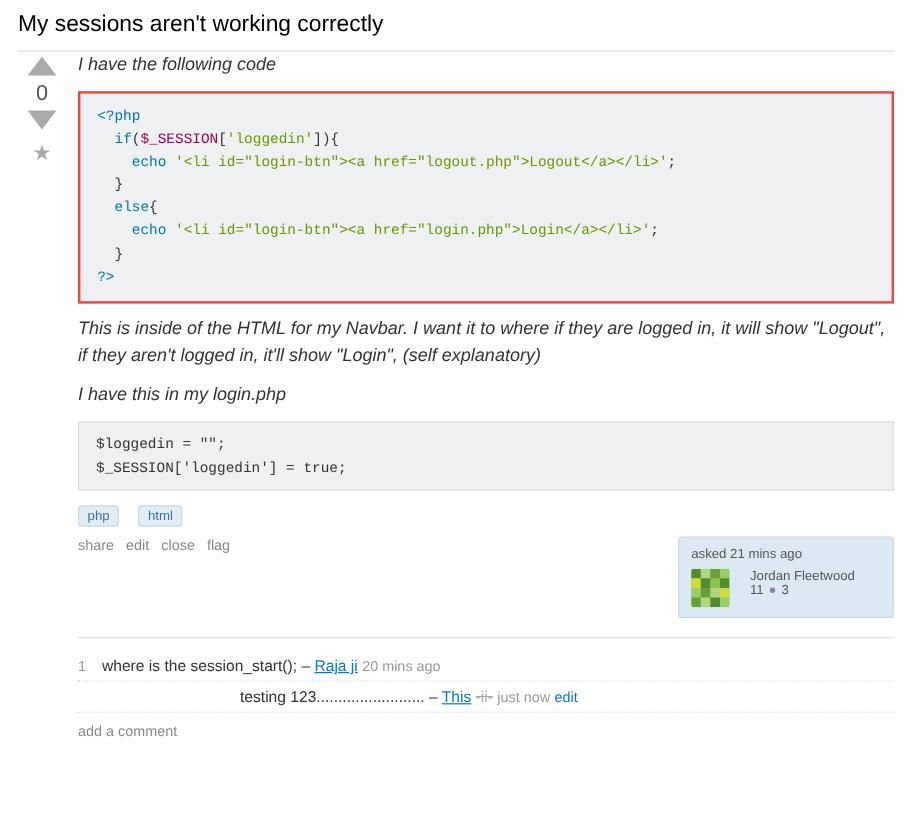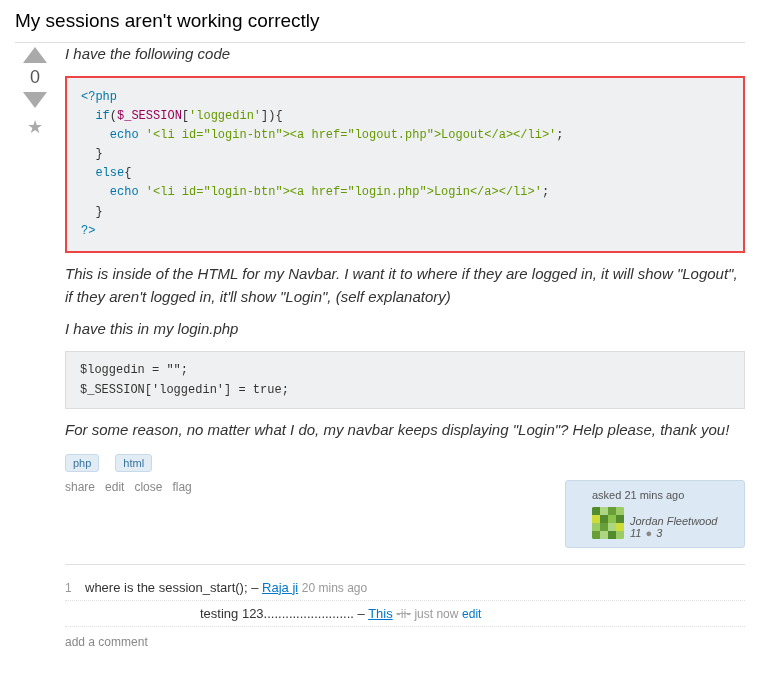--- a/index.html
+++ b/index.html
@@ -114,36 +114,35 @@
     .action-links a {
       color: #888;
       text-decoration: none;
       font-size: 12px;
       cursor: pointer;
     }
     .meta-box {
       background: #dce9f4;
       border: 1px solid #c8daea;
       border-radius: 3px;
-      padding: 8px 26px;
+      padding: 8px 10px;
       float: right;
       min-width: 180px;
       font-size: 11px;
       color: #555;
     }
     .meta-box .asked-label {
       font-size: 11px;
       color: #555;
       margin-bottom: 6px;
     }
     .user-card {
       display: flex;
-      align-items: flex-end;
-      gap: 6px;
-      font-style: italic;
+      align-items: flex-start;
+      gap: 17px;
     }
     .user-avatar {
       width: 32px;
       height: 32px;
       background: #8fc;
       border-radius: 2px;
       overflow: hidden;
       display: flex;
       align-items: center;
       justify-content: center;
@@ -244,21 +243,20 @@
   }
 <span class="kw">?&gt;</span></pre>
 
       <p class="question-text">This is inside of the HTML for my Navbar. I want it to where if they are logged in, it will show "Logout", if they aren't logged in, it'll show "Login", (self explanatory)</p>
 
       <p class="question-text">I have this in my login.php</p>
 
       <pre class="code-inline"><span class="fn">$loggedin</span> = <span class="str">""</span>;
 <span class="fn">$_SESSION</span>[<span class="str">'loggedin'</span>] = <span class="kw">true</span>;</pre>
 
-      <p class="question-text">For some reason, no matter what I do, my navbar keeps displaying "Login"? Help please, thank you!</p>
 
       <div class="tags-row">
         <span class="tag-badge">php</span>
         <span class="tag-badge">html</span>
       </div>
 
       <div class="bottom-row">
         <div class="action-links">
           <a>share</a>
           <a>edit</a>

